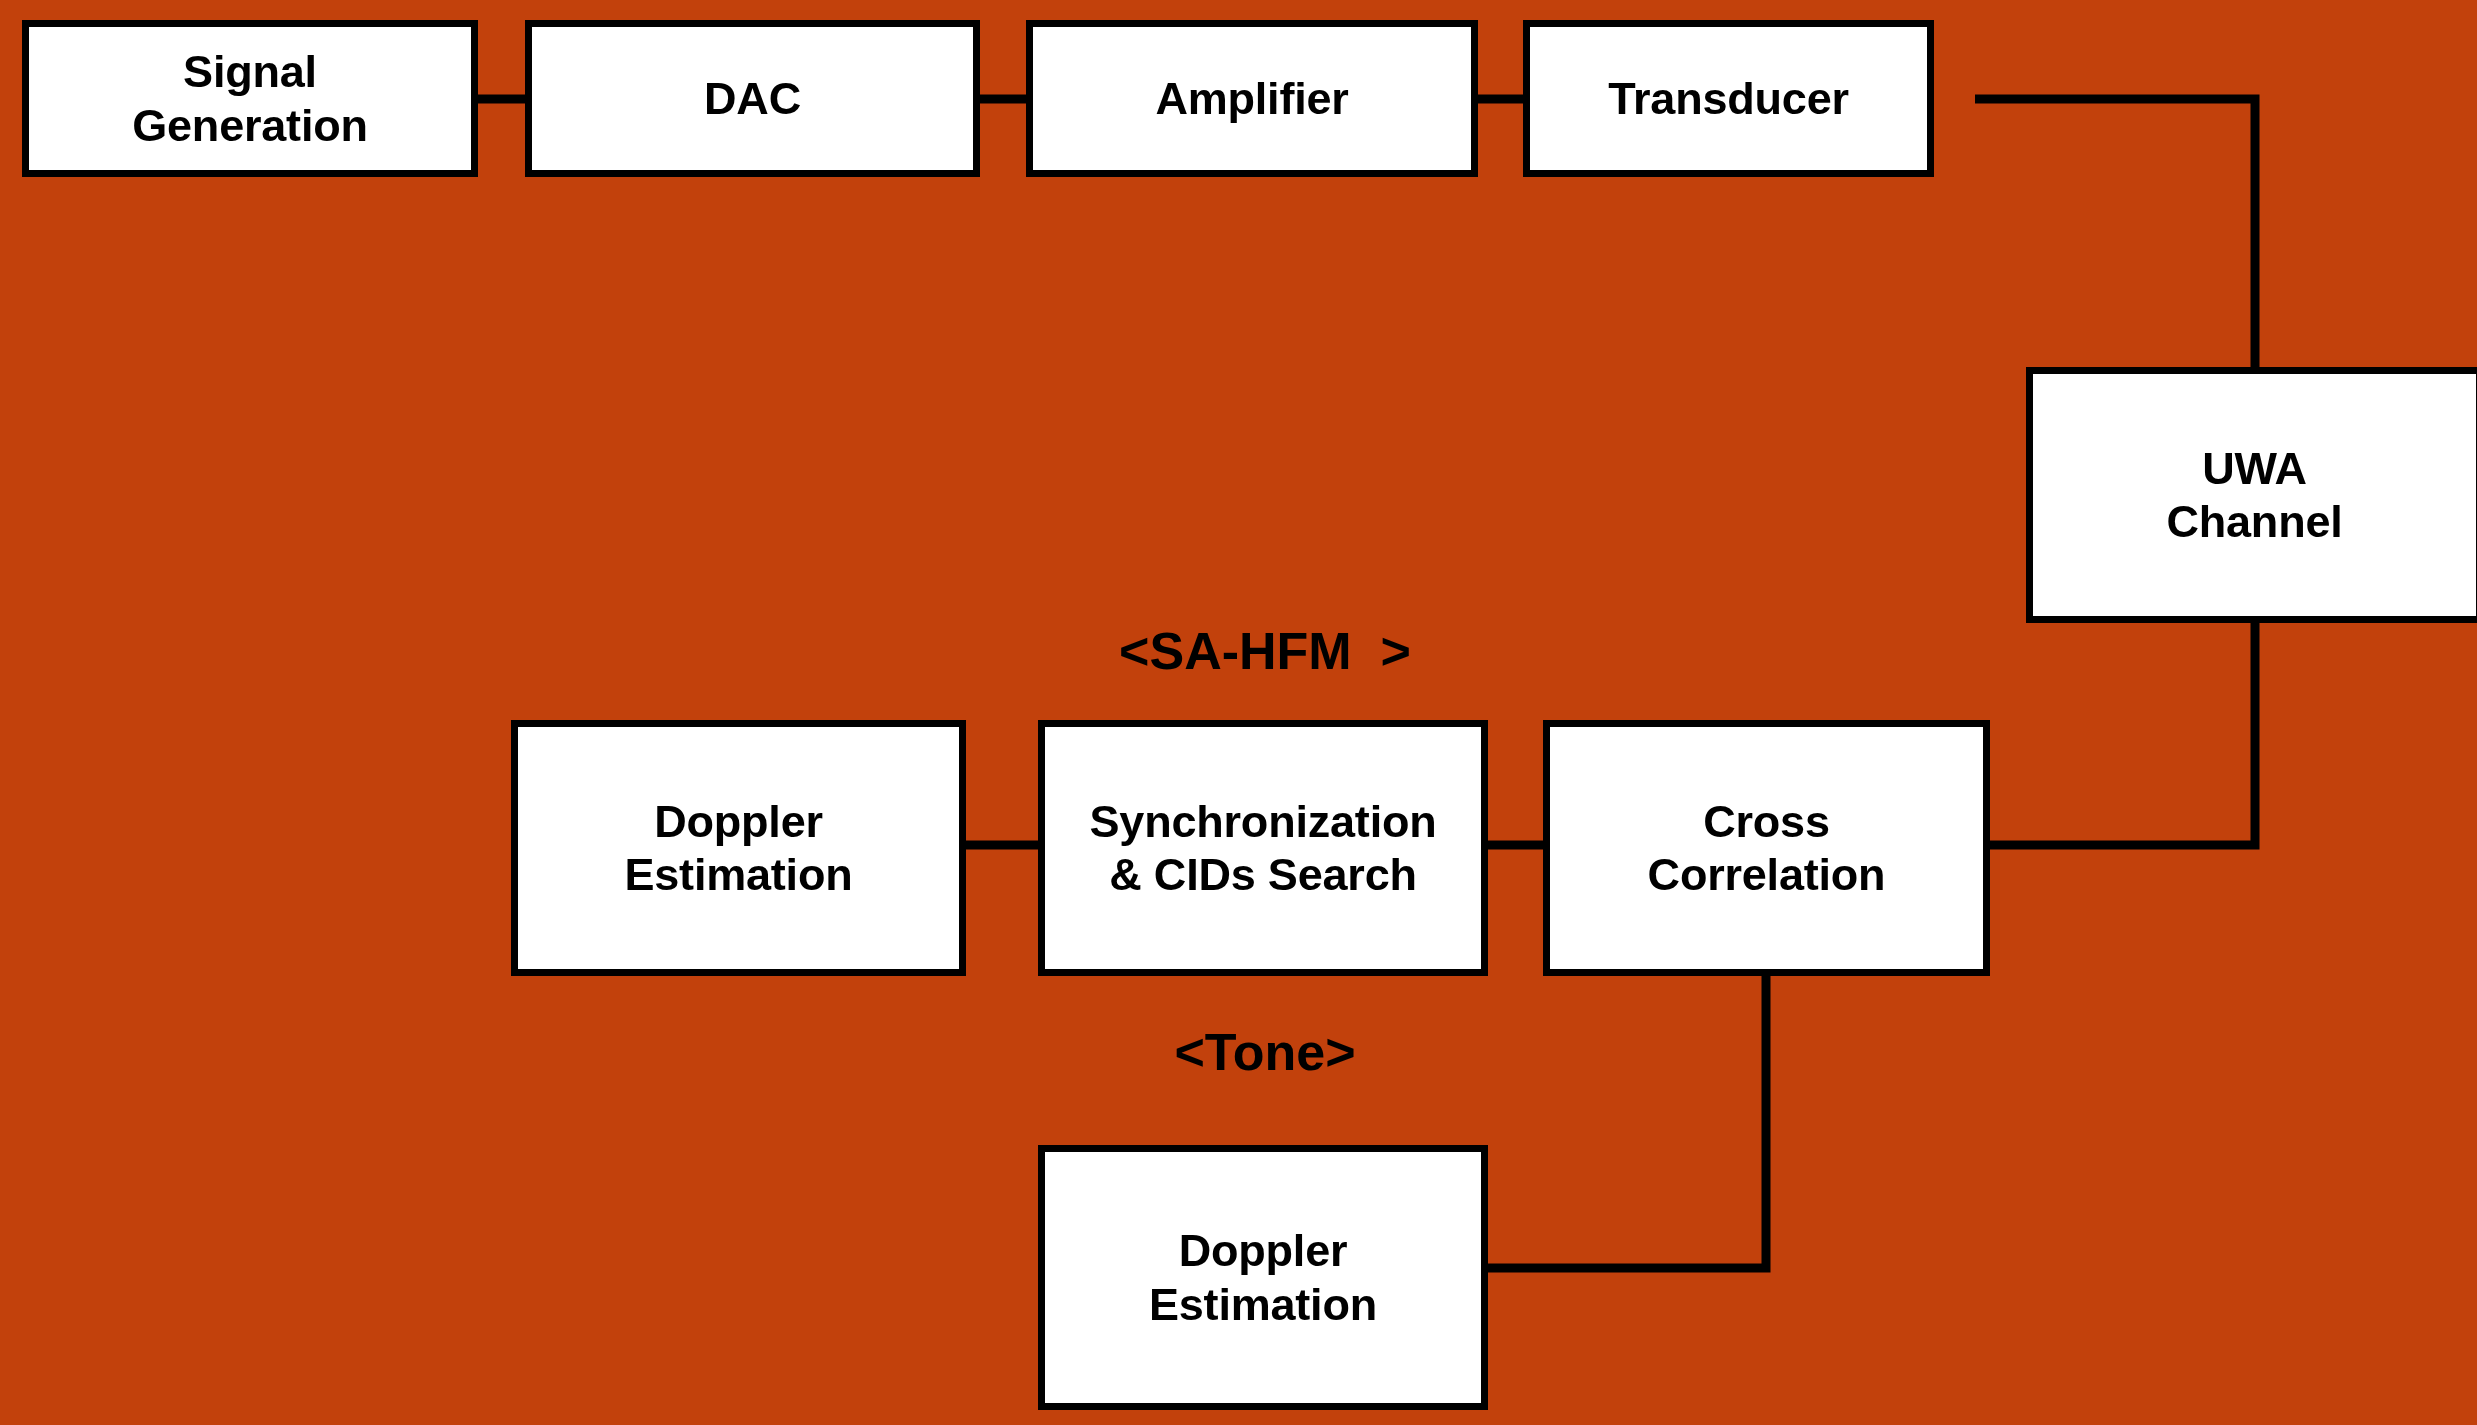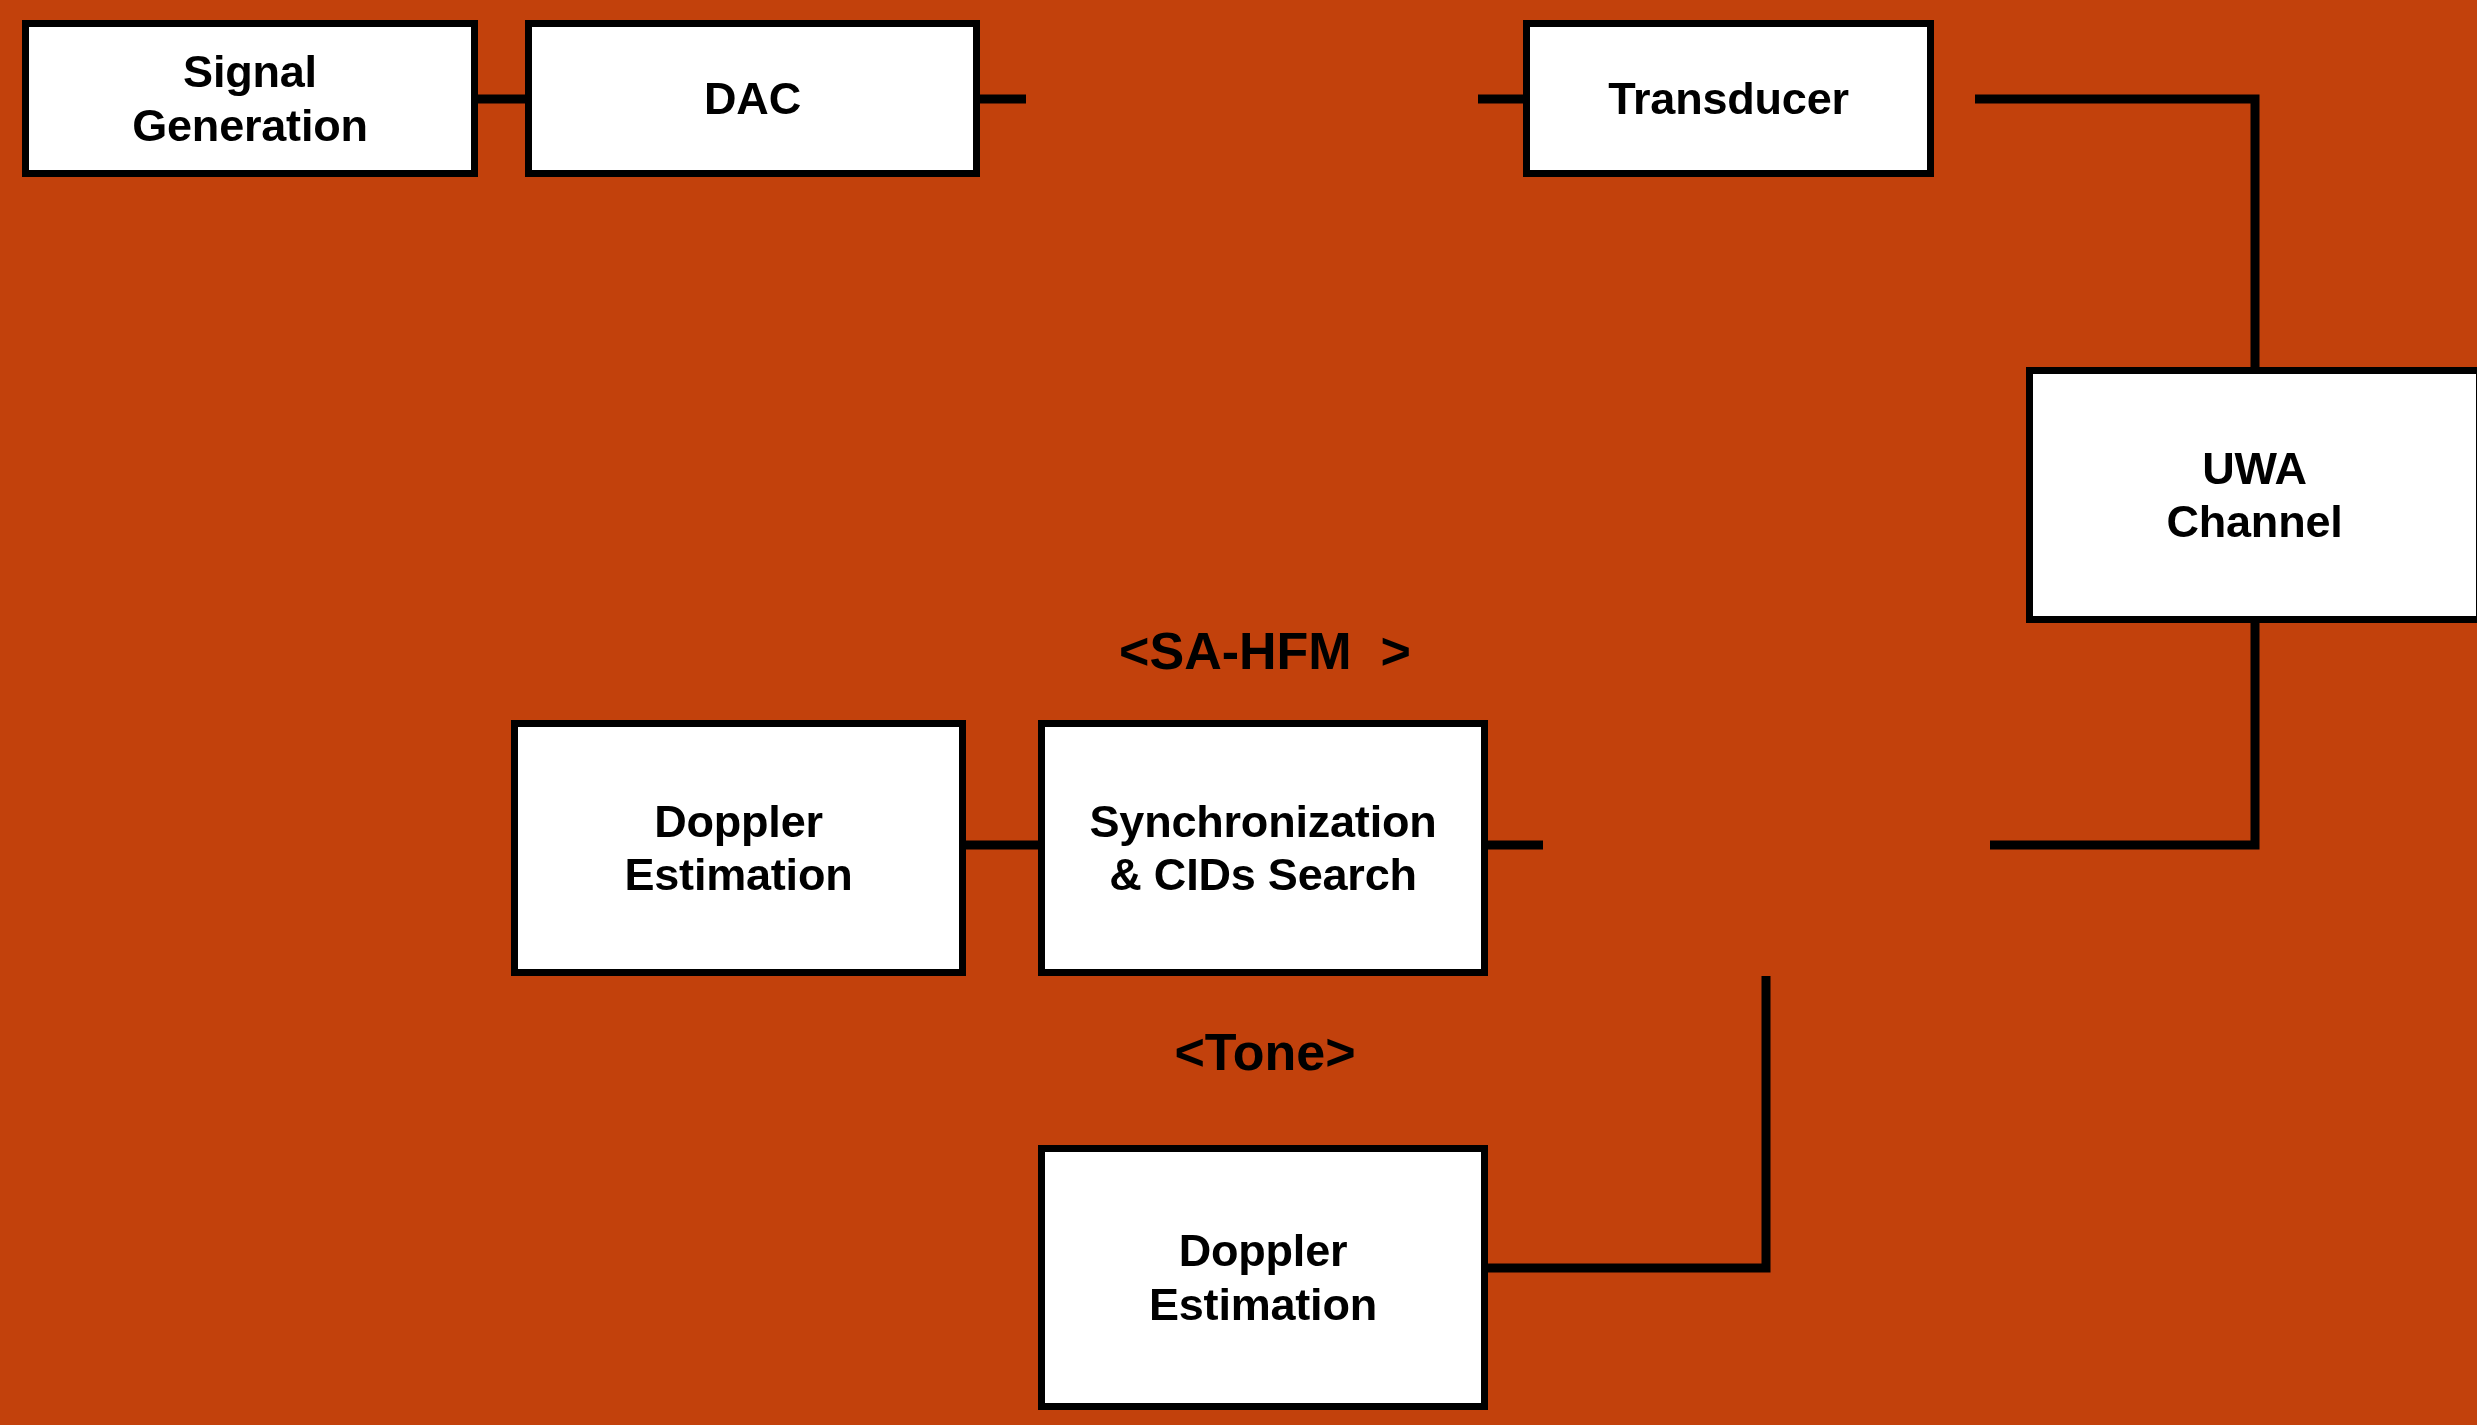--- a/index.html
+++ b/index.html
@@ -113,20 +113,23 @@
 
   <div class="node" id="node-signal-generation">
     <span class="node-label">Signal
 Generation</span>
   </div>
 
   <div class="node" id="node-dac">
     <span class="node-label">DAC</span>
   </div>
 
+  <div class="node" id="node-amplifier">
+    <span class="node-label">Amplifier</span>
+  </div>
 
   <div class="node" id="node-transducer">
     <span class="node-label">Transducer</span>
   </div>
 
   <div class="node" id="node-uwa-channel">
     <span class="node-label">UWA
 Channel</span>
   </div>
 
@@ -135,20 +138,24 @@
   <div class="node" id="node-doppler-sahfm">
     <span class="node-label">Doppler
 Estimation</span>
   </div>
 
   <div class="node" id="node-sync-cids">
     <span class="node-label">Synchronization
 &amp; CIDs Search</span>
   </div>
 
+  <div class="node" id="node-cross-corr">
+    <span class="node-label">Cross
+Correlation</span>
+  </div>
 
   <div class="group-label" id="label-tone">&lt;Tone&gt;</div>
 
   <div class="node" id="node-doppler-tone">
     <span class="node-label">Doppler
 Estimation</span>
   </div>
 
 </div>
 

